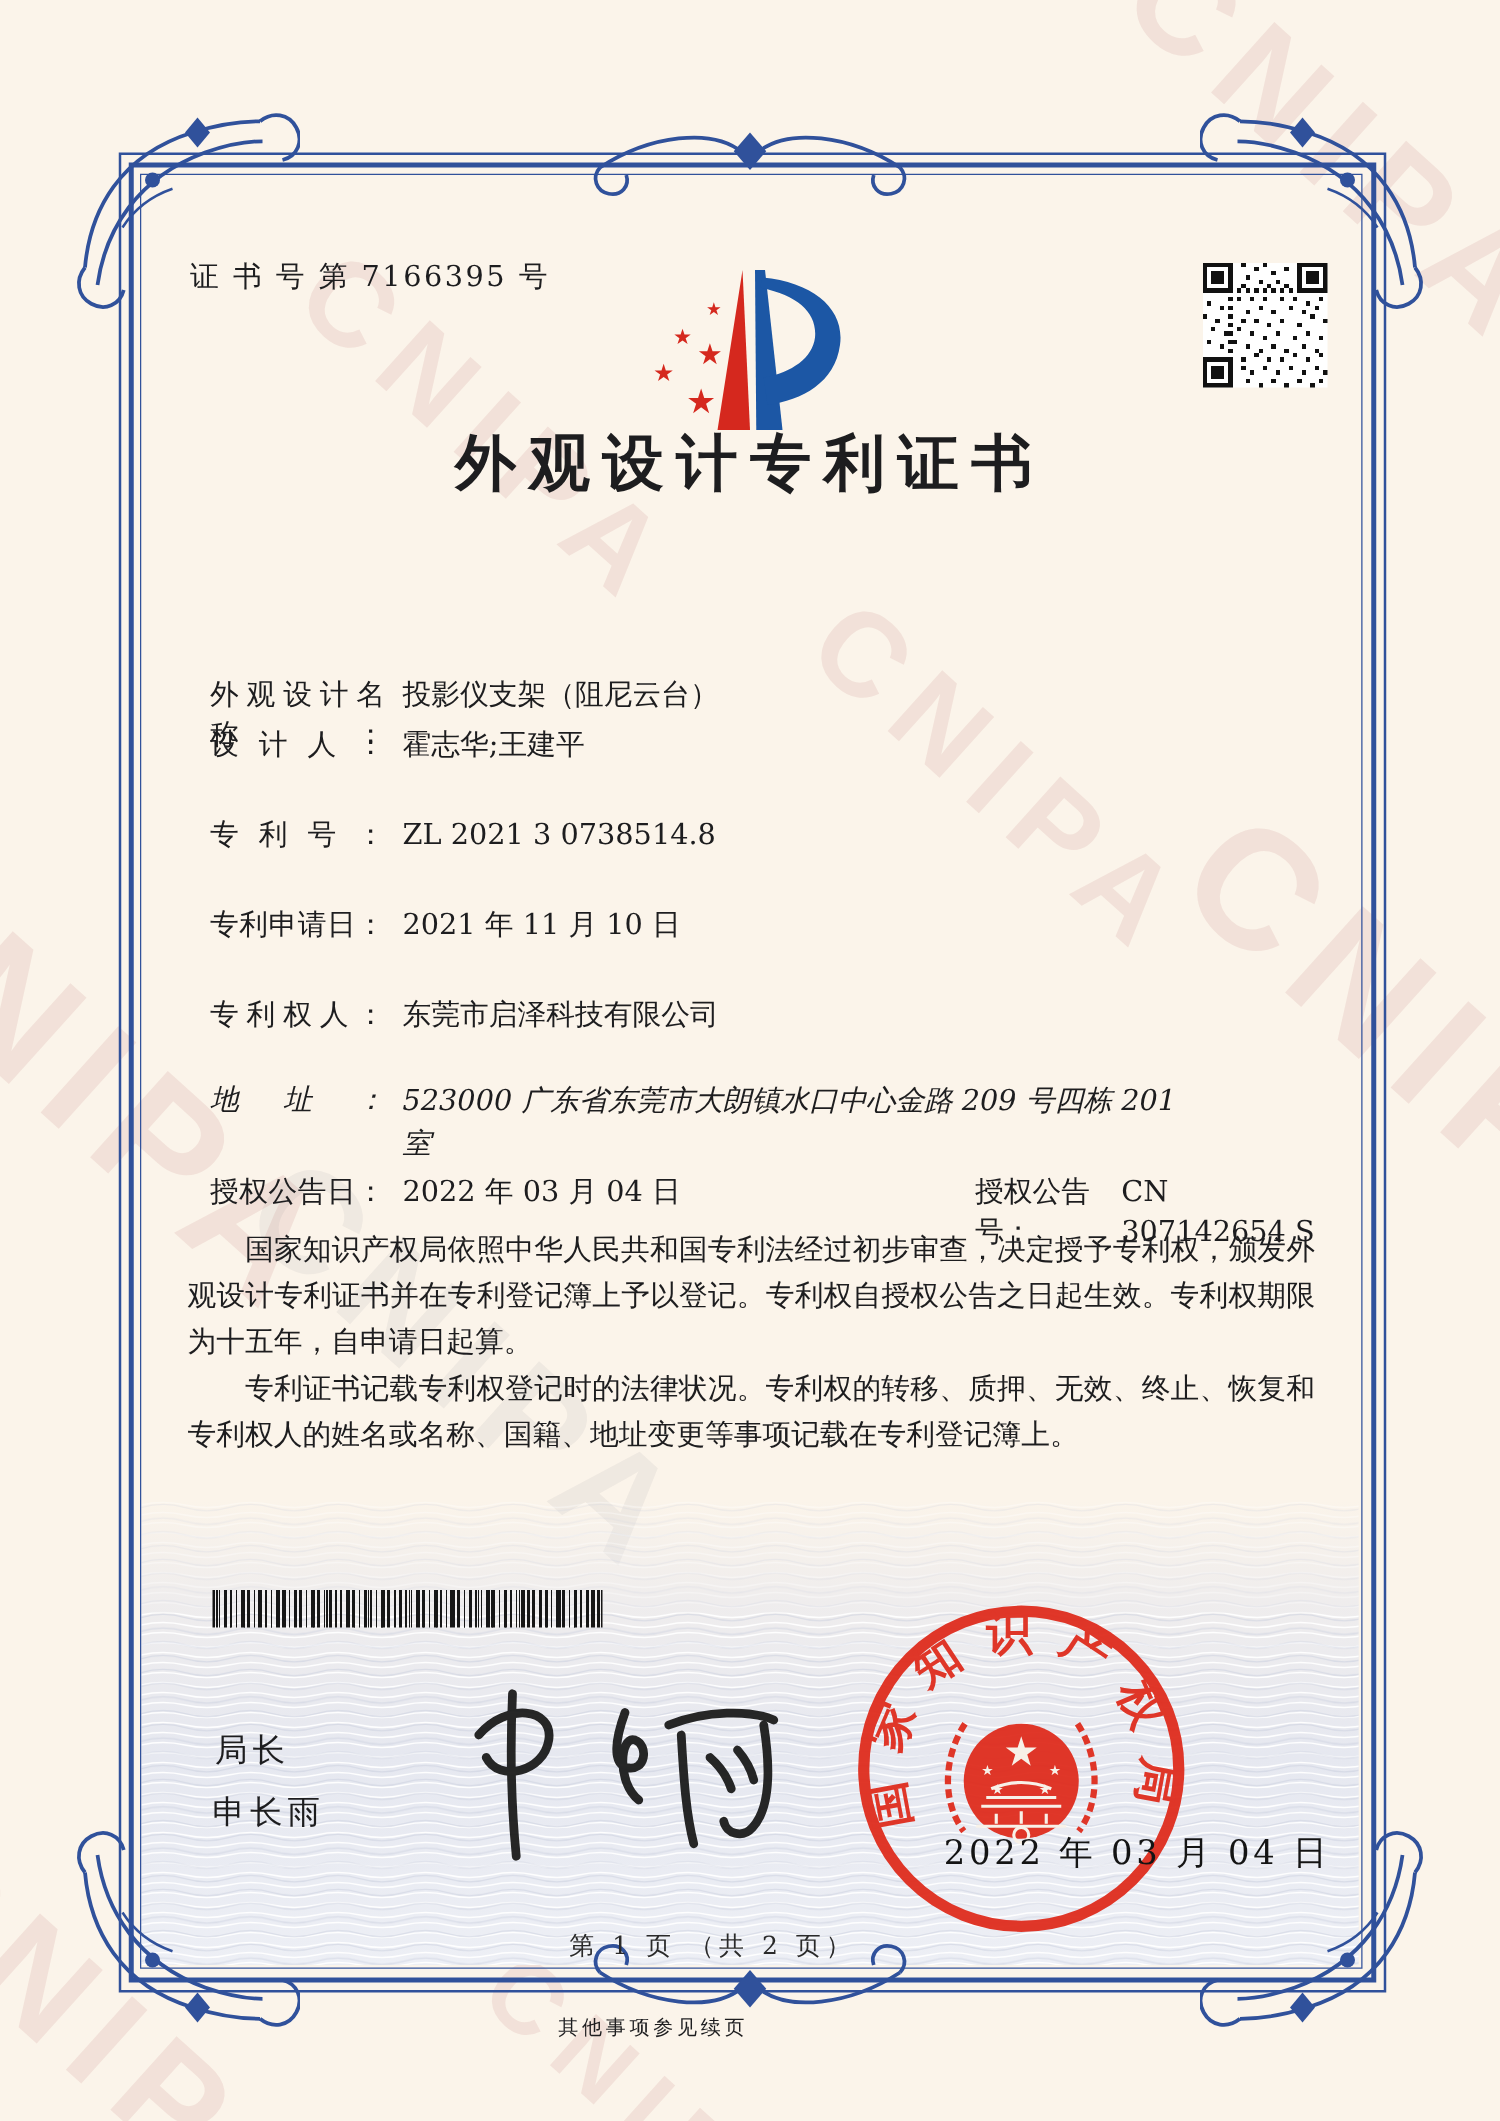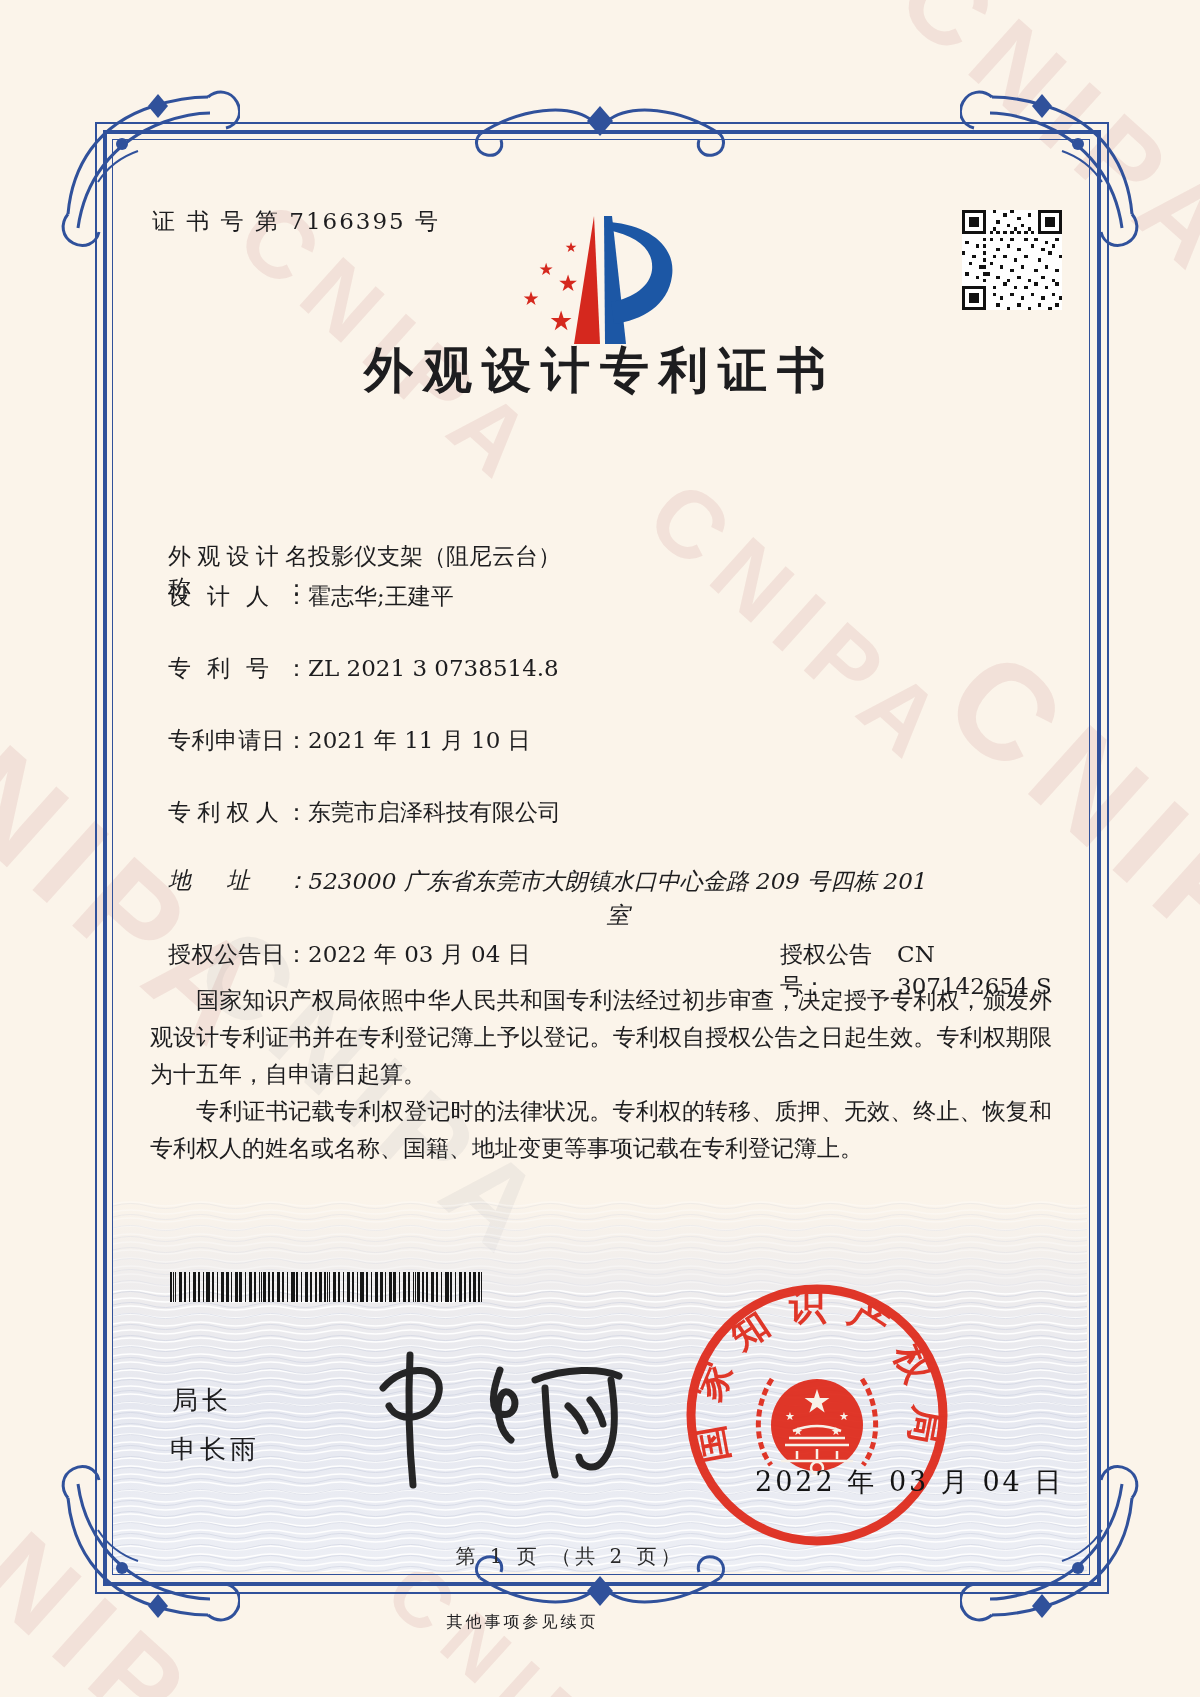--- a/index.html
+++ b/index.html
@@ -22,21 +22,21 @@
   .band svg{position:absolute;left:0;top:0;}
   
   .cert-no{position:absolute;left:152px;top:206px;font-size:23px;letter-spacing:2px;z-index:5;}
   .logo{position:absolute;left:516px;top:214px;z-index:5;}
   .qr{position:absolute;left:962px;top:210px;z-index:5;}
   .title{position:absolute;left:95px;top:338px;width:1010px;text-align:center;font-size:49px;
          font-weight:700;letter-spacing:10px;z-index:5;}
   
   .frow{position:absolute;left:168px;font-size:23px;line-height:32px;display:flex;z-index:5;}
   .flabel{display:inline-block;width:140px;text-align:justify;text-align-last:justify;flex:0 0 140px;}
-  .fval{margin-left:0;text-align:center;}
+  .fval{margin-left:14px;}
   .fval.addr{width:620px;line-height:34px;}
   .grant2{position:absolute;left:612px;top:0;display:flex;font-size:23px;}
   
   .bodytext{position:absolute;left:150px;top:982px;width:902px;font-size:23px;line-height:37px;
             text-align:justify;z-index:5;}
   .bodytext p{margin:0;text-indent:2em;}
   
   .barcode{position:absolute;left:170px;top:1272px;width:312px;height:30px;z-index:5;
     background-image:
       repeating-linear-gradient(90deg,#161616 0 2px,transparent 2px 5px,#161616 5px 6px,transparent 6px 9px,#161616 9px 12px,transparent 12px 14px),

